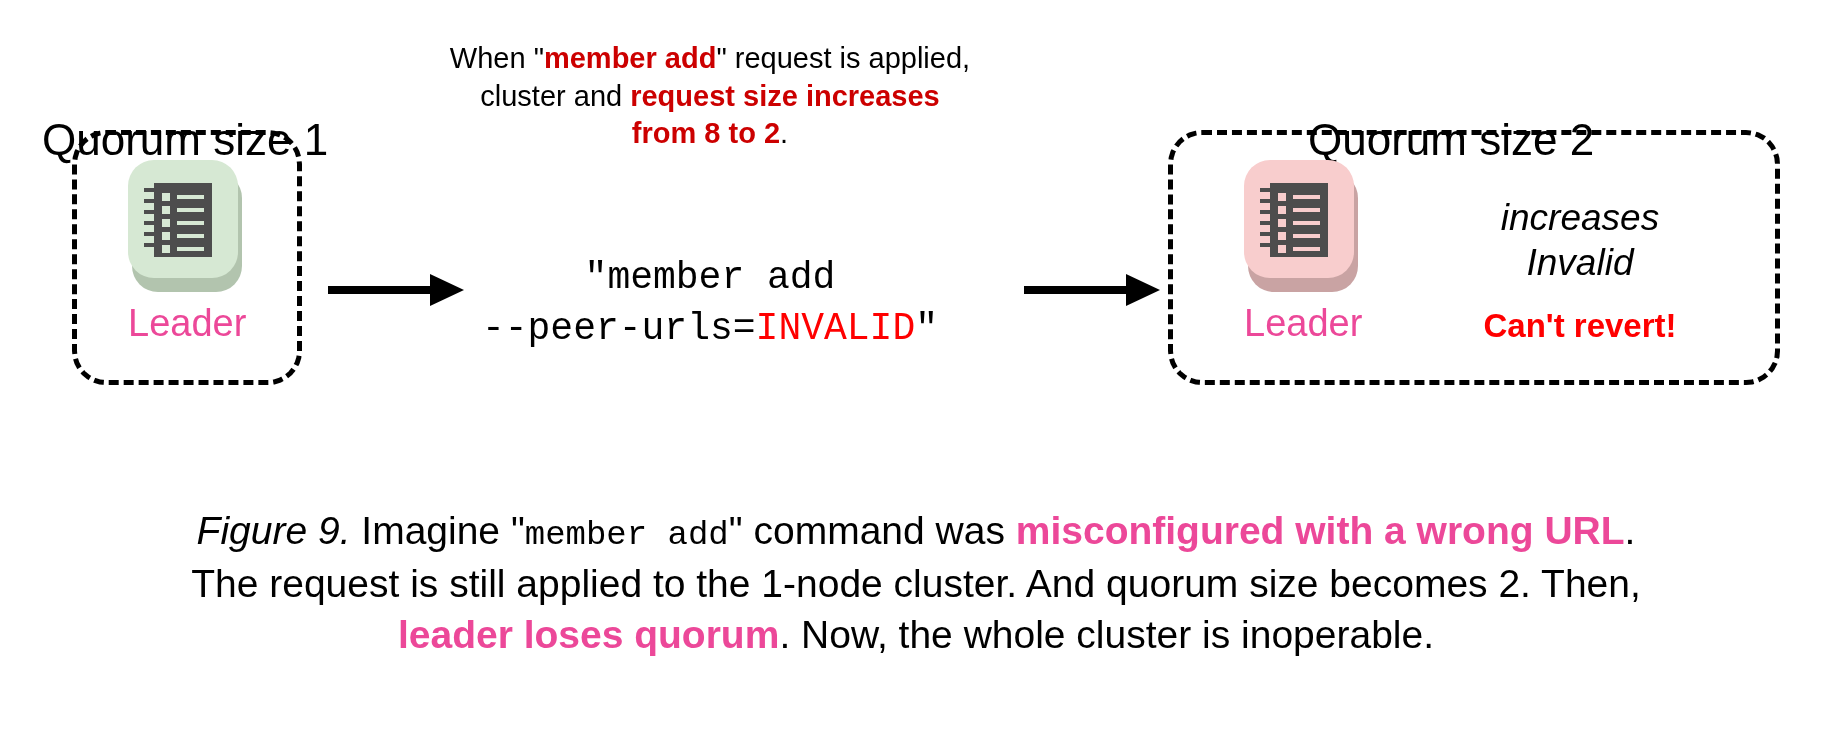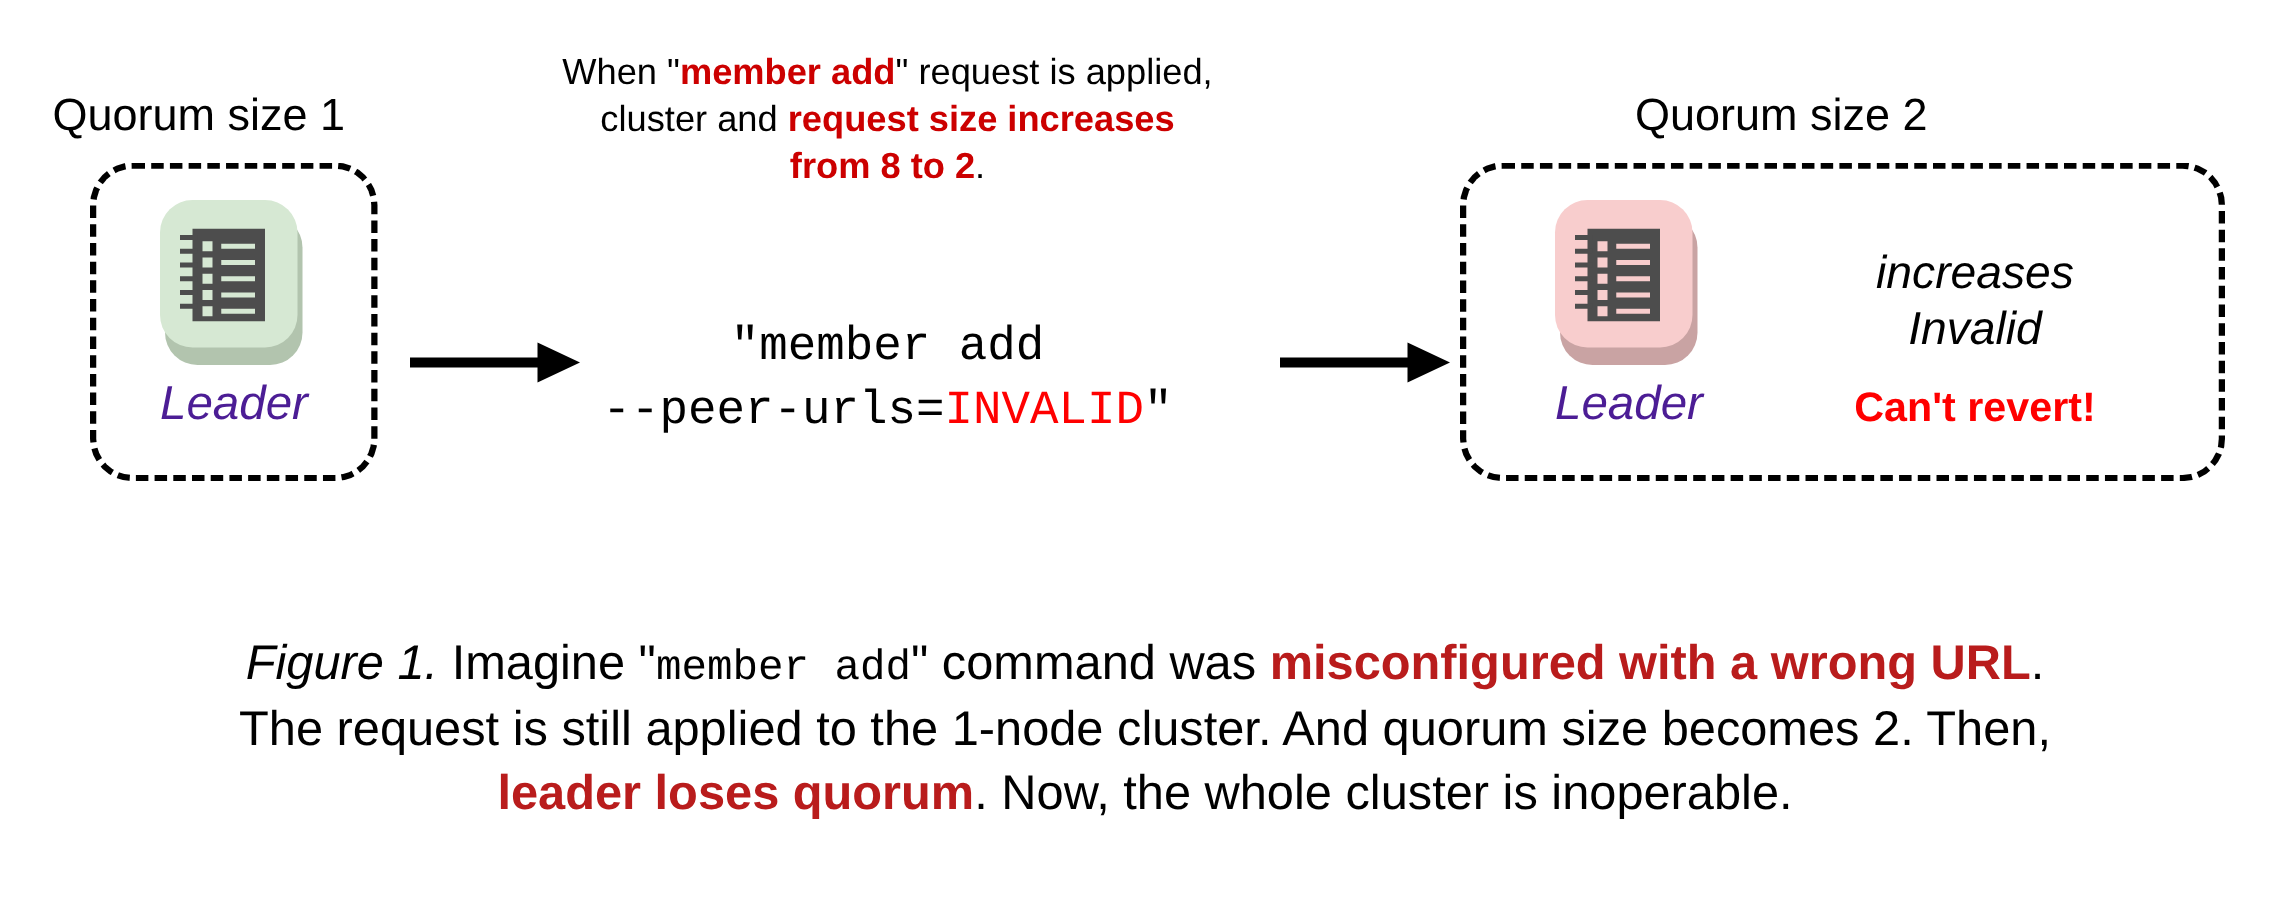--- a/index.html
+++ b/index.html
@@ -21,24 +21,25 @@
     position: relative;
     width: 1832px;
     height: 738px;
   }
 
   
   .abs { position: absolute; }
 
   
   .cluster-caption {
-    font-size: 36px;
+    font-size: 44px;
     line-height: 1;
     white-space: nowrap;
     color: #000;
+    margin-top: 44px;
   }
 
   
   .cluster-box {
     border: 5px dashed #000000;
     border-radius: 34px;
     background: transparent;
   }
 
   
@@ -72,23 +73,22 @@
   .node-icon-glyph {
     position: absolute;
     left: 0; top: 0;
     width: 110px;
     height: 118px;
   }
   .node-label {
     font-size: 38px;
     line-height: 1;
     margin-top: 10px;
-    color: #4c1d95;
-    white-space: nowrap;
-    font-style: italic;
+    color: #ec4899;
+    white-space: nowrap;
   }
 
   
   .top-note {
     text-align: center;
     font-size: 29px;
     line-height: 1.30;
     color: #000;
   }
   .top-note b { color: #cc0000; font-weight: bold; }
@@ -134,21 +134,21 @@
     font-size: 39px;
     line-height: 1.32;
     color: #000;
     font-stretch: condensed;
   }
   .caption .fig-label { font-style: italic; }
   .caption .mono {
     font-family: "Liberation Mono", "DejaVu Sans Mono", monospace;
     font-size: 34px;
   }
-  .caption .hl { color: #b91c1c; font-weight: bold; }
+  .caption .hl { color: #ec4899; font-weight: bold; }
 </style>
 </head>
 <body>
 
 <div id="figure-root">
 
   <div class="abs cluster-caption" style="left:42px; top:74px;">Quorum size 1</div>
 
   <div class="abs cluster-box" style="left:72px; top:130px; width:230px; height:255px;"></div>
 
@@ -252,21 +252,21 @@
   </div>
 
   <div class="abs" style="left:1430px; top:195px; width:300px;">
     <div class="status-italic">increases</div>
     <div class="status-italic">Invalid</div>
     <div class="status-warn" style="margin-top:22px;">Can't revert!</div>
   </div>
 
   <div class="caption">
     <div>
-      <span class="fig-label">Figure 1.</span><span> Imagine "</span><span class="mono">member add</span><span>" command was </span><span class="hl">misconfigured with a wrong URL</span><span>.</span>
+      <span class="fig-label">Figure 9.</span><span> Imagine "</span><span class="mono">member add</span><span>" command was </span><span class="hl">misconfigured with a wrong URL</span><span>.</span>
     </div>
     <div>The request is still applied to the 1-node cluster. And quorum size becomes 2. Then,</div>
     <div>
       <span class="hl">leader loses quorum</span><span>. Now, the whole cluster is inoperable.</span>
     </div>
   </div>
 
 </div>
 
 </body></html>

